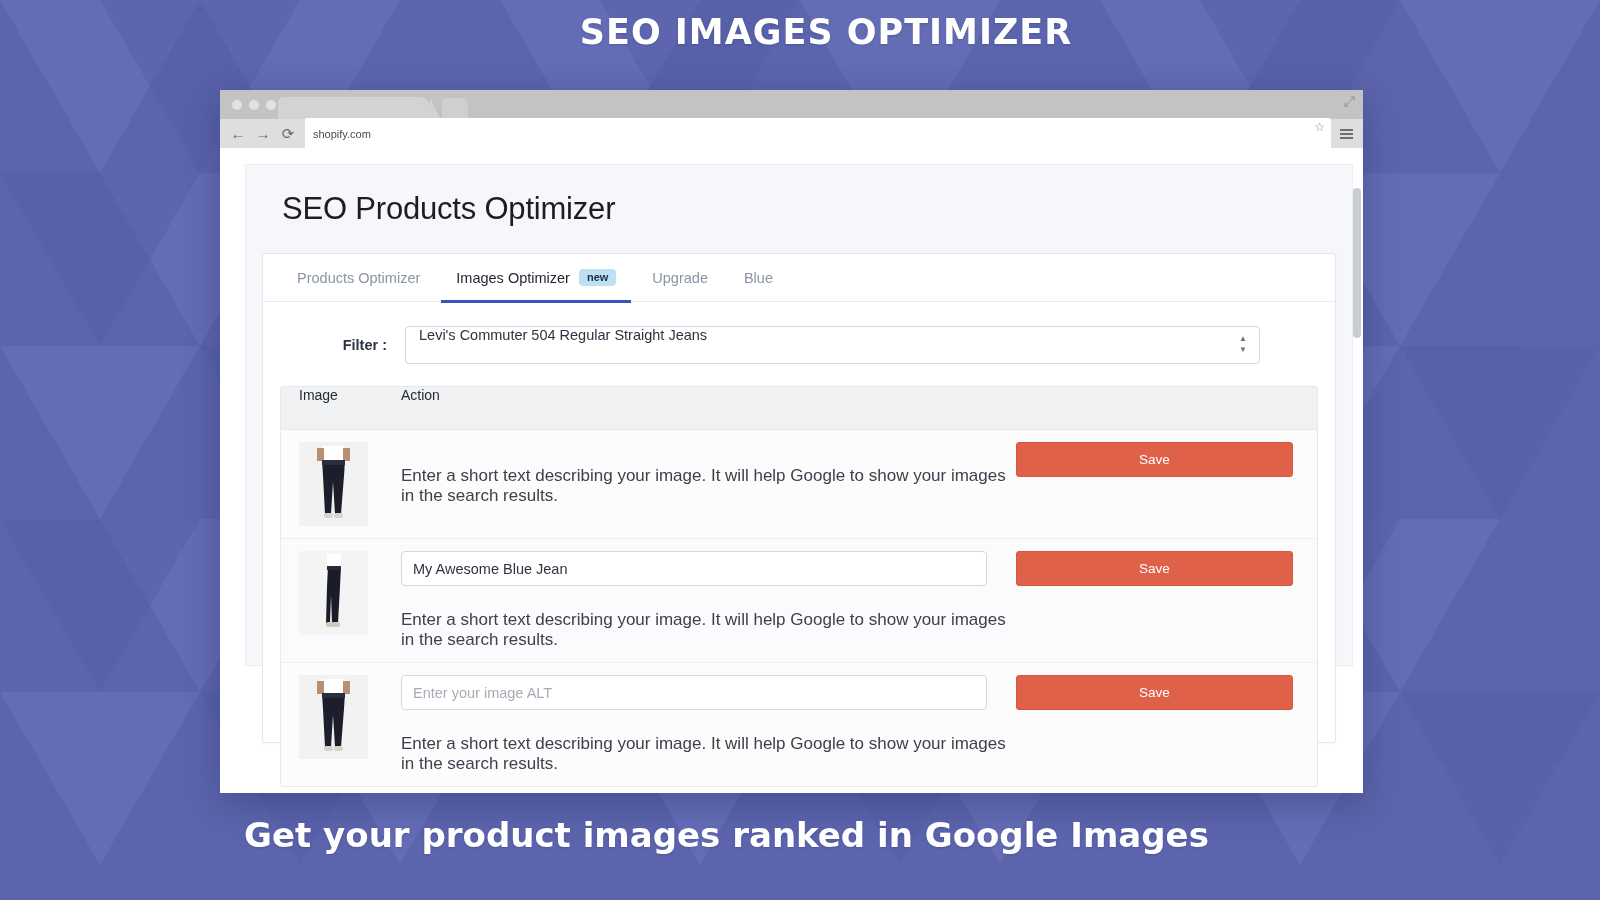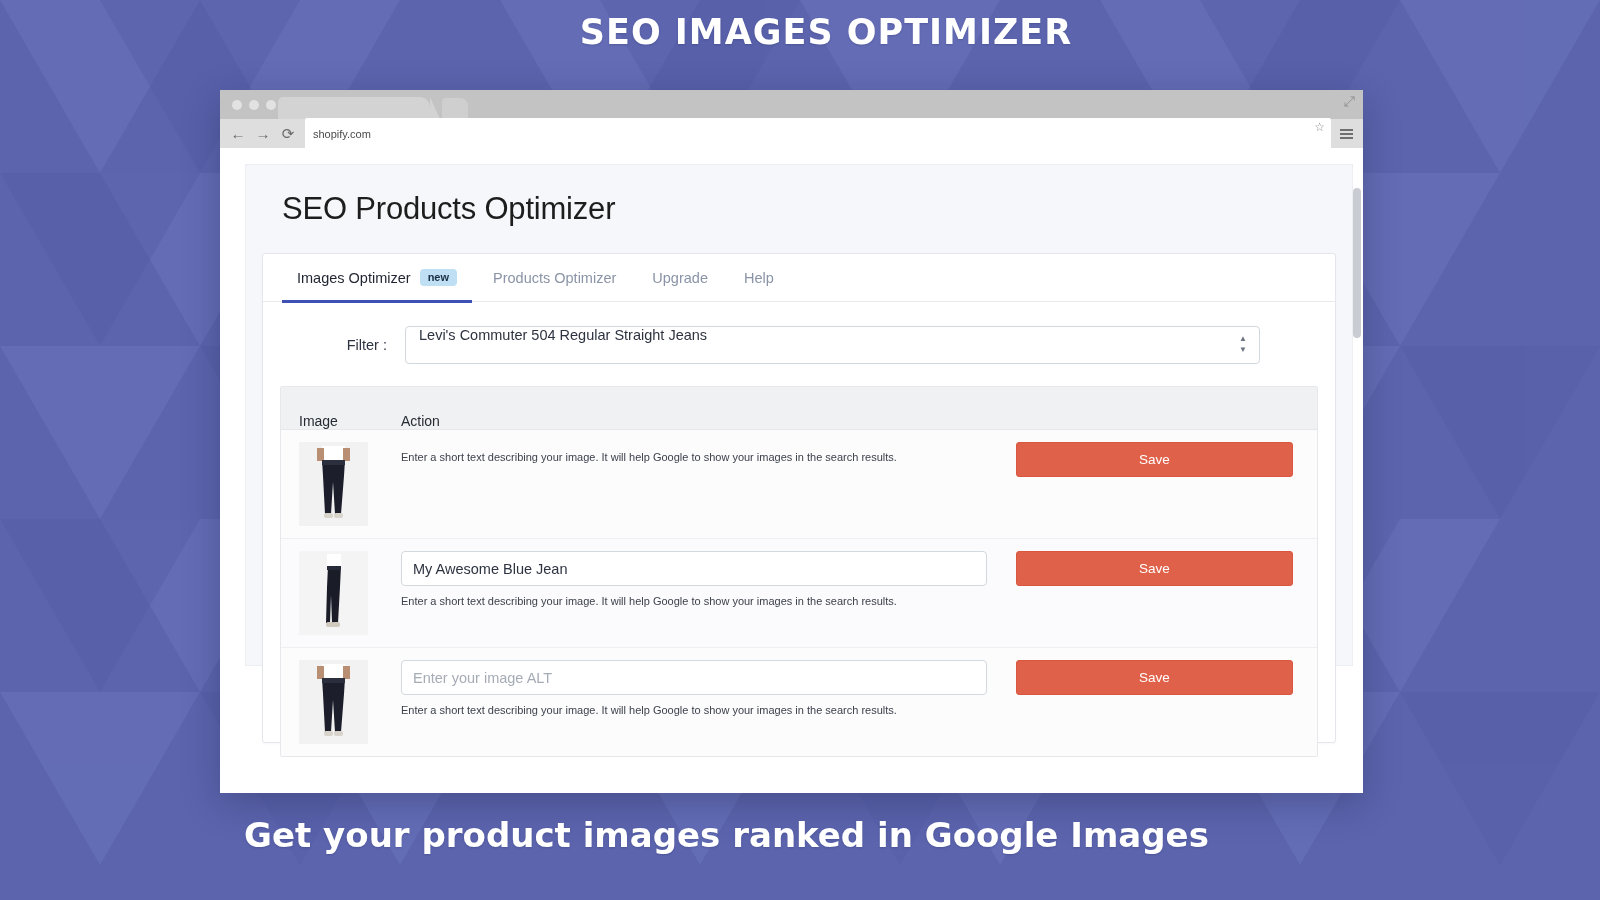--- a/index.html
+++ b/index.html
@@ -252,20 +252,21 @@
     display: flex;
     align-items: center;
     padding: 24px 0 0 0;
   }
   .filter-label {
     width: 142px;
     text-align: right;
     padding-right: 18px;
     font-size: 14.5px;
     color: #2d3340;
+    font-weight: bold;
   }
   .select {
     position: relative;
     width: 855px;
     height: 38px;
     border: 1px solid #d3d7de;
     border-radius: 4px;
     background: #ffffff;
     display: flex;
     align-items: flex-start;
@@ -290,21 +291,21 @@
   
   .table {
     margin: 22px 17px 0 17px;
     border: 1px solid #e6e8ec;
     border-radius: 2px;
     overflow: hidden;
   }
   .thead {
     display: flex;
     height: 43px;
-    align-items: flex-end;
+    align-items: flex-start;
     background: #f0f1f3;
     border-bottom: 1px solid #e6e8ec;
     font-size: 14px;
     color: #262b33;
   }
   .th-image { width: 120px; padding-left: 18px; }
   .th-alt   { width: 615px; }
   .th-action{ flex: 1; }
 
   .trow {
@@ -337,22 +338,22 @@
     border-radius: 4px;
     font-size: 14.5px;
     font-family: "Liberation Sans", sans-serif;
     color: #2d3340;
     padding: 0 11px;
     background: #ffffff;
     outline: none;
   }
   .alt-input::placeholder { color: #a6acb6; }
   .helper {
-    margin-top: 9px;
-    font-size: 11px;
+    margin-top: 24px;
+    font-size: 17px;
     color: #3c414b;
   }
   .cell-action { flex: 1; padding-right: 0; }
   .save-btn {
     width: 277px;
     height: 35px;
     background: #e0614a;
     border: 1px solid #d9563f;
     border-radius: 3px;
     color: #ffffff;
@@ -464,32 +465,32 @@
 
   <div class="viewport">
 
     <div class="page">
 
       <h1 class="app-title">SEO Products Optimizer</h1>
 
       <div class="card">
 
         <div class="tabs">
+          <div class="tab">
+            <span>Products Optimizer</span>
+          </div>
           <div class="tab active">
             <span>Images Optimizer</span>
             <span class="badge">new</span>
           </div>
           <div class="tab">
-            <span>Products Optimizer</span>
+            <span>Upgrade</span>
           </div>
           <div class="tab">
-            <span>Upgrade</span>
-          </div>
-          <div class="tab">
-            <span>Help</span>
+            <span>Blue</span>
           </div>
         </div>
 
         <div class="filter-row">
           <div class="filter-label">Filter :</div>
           <div class="select">
             <span>Levi's Commuter 504 Regular Straight Jeans</span>
             <span class="stepper">
               <span>▲</span>
               <span>▼</span>

